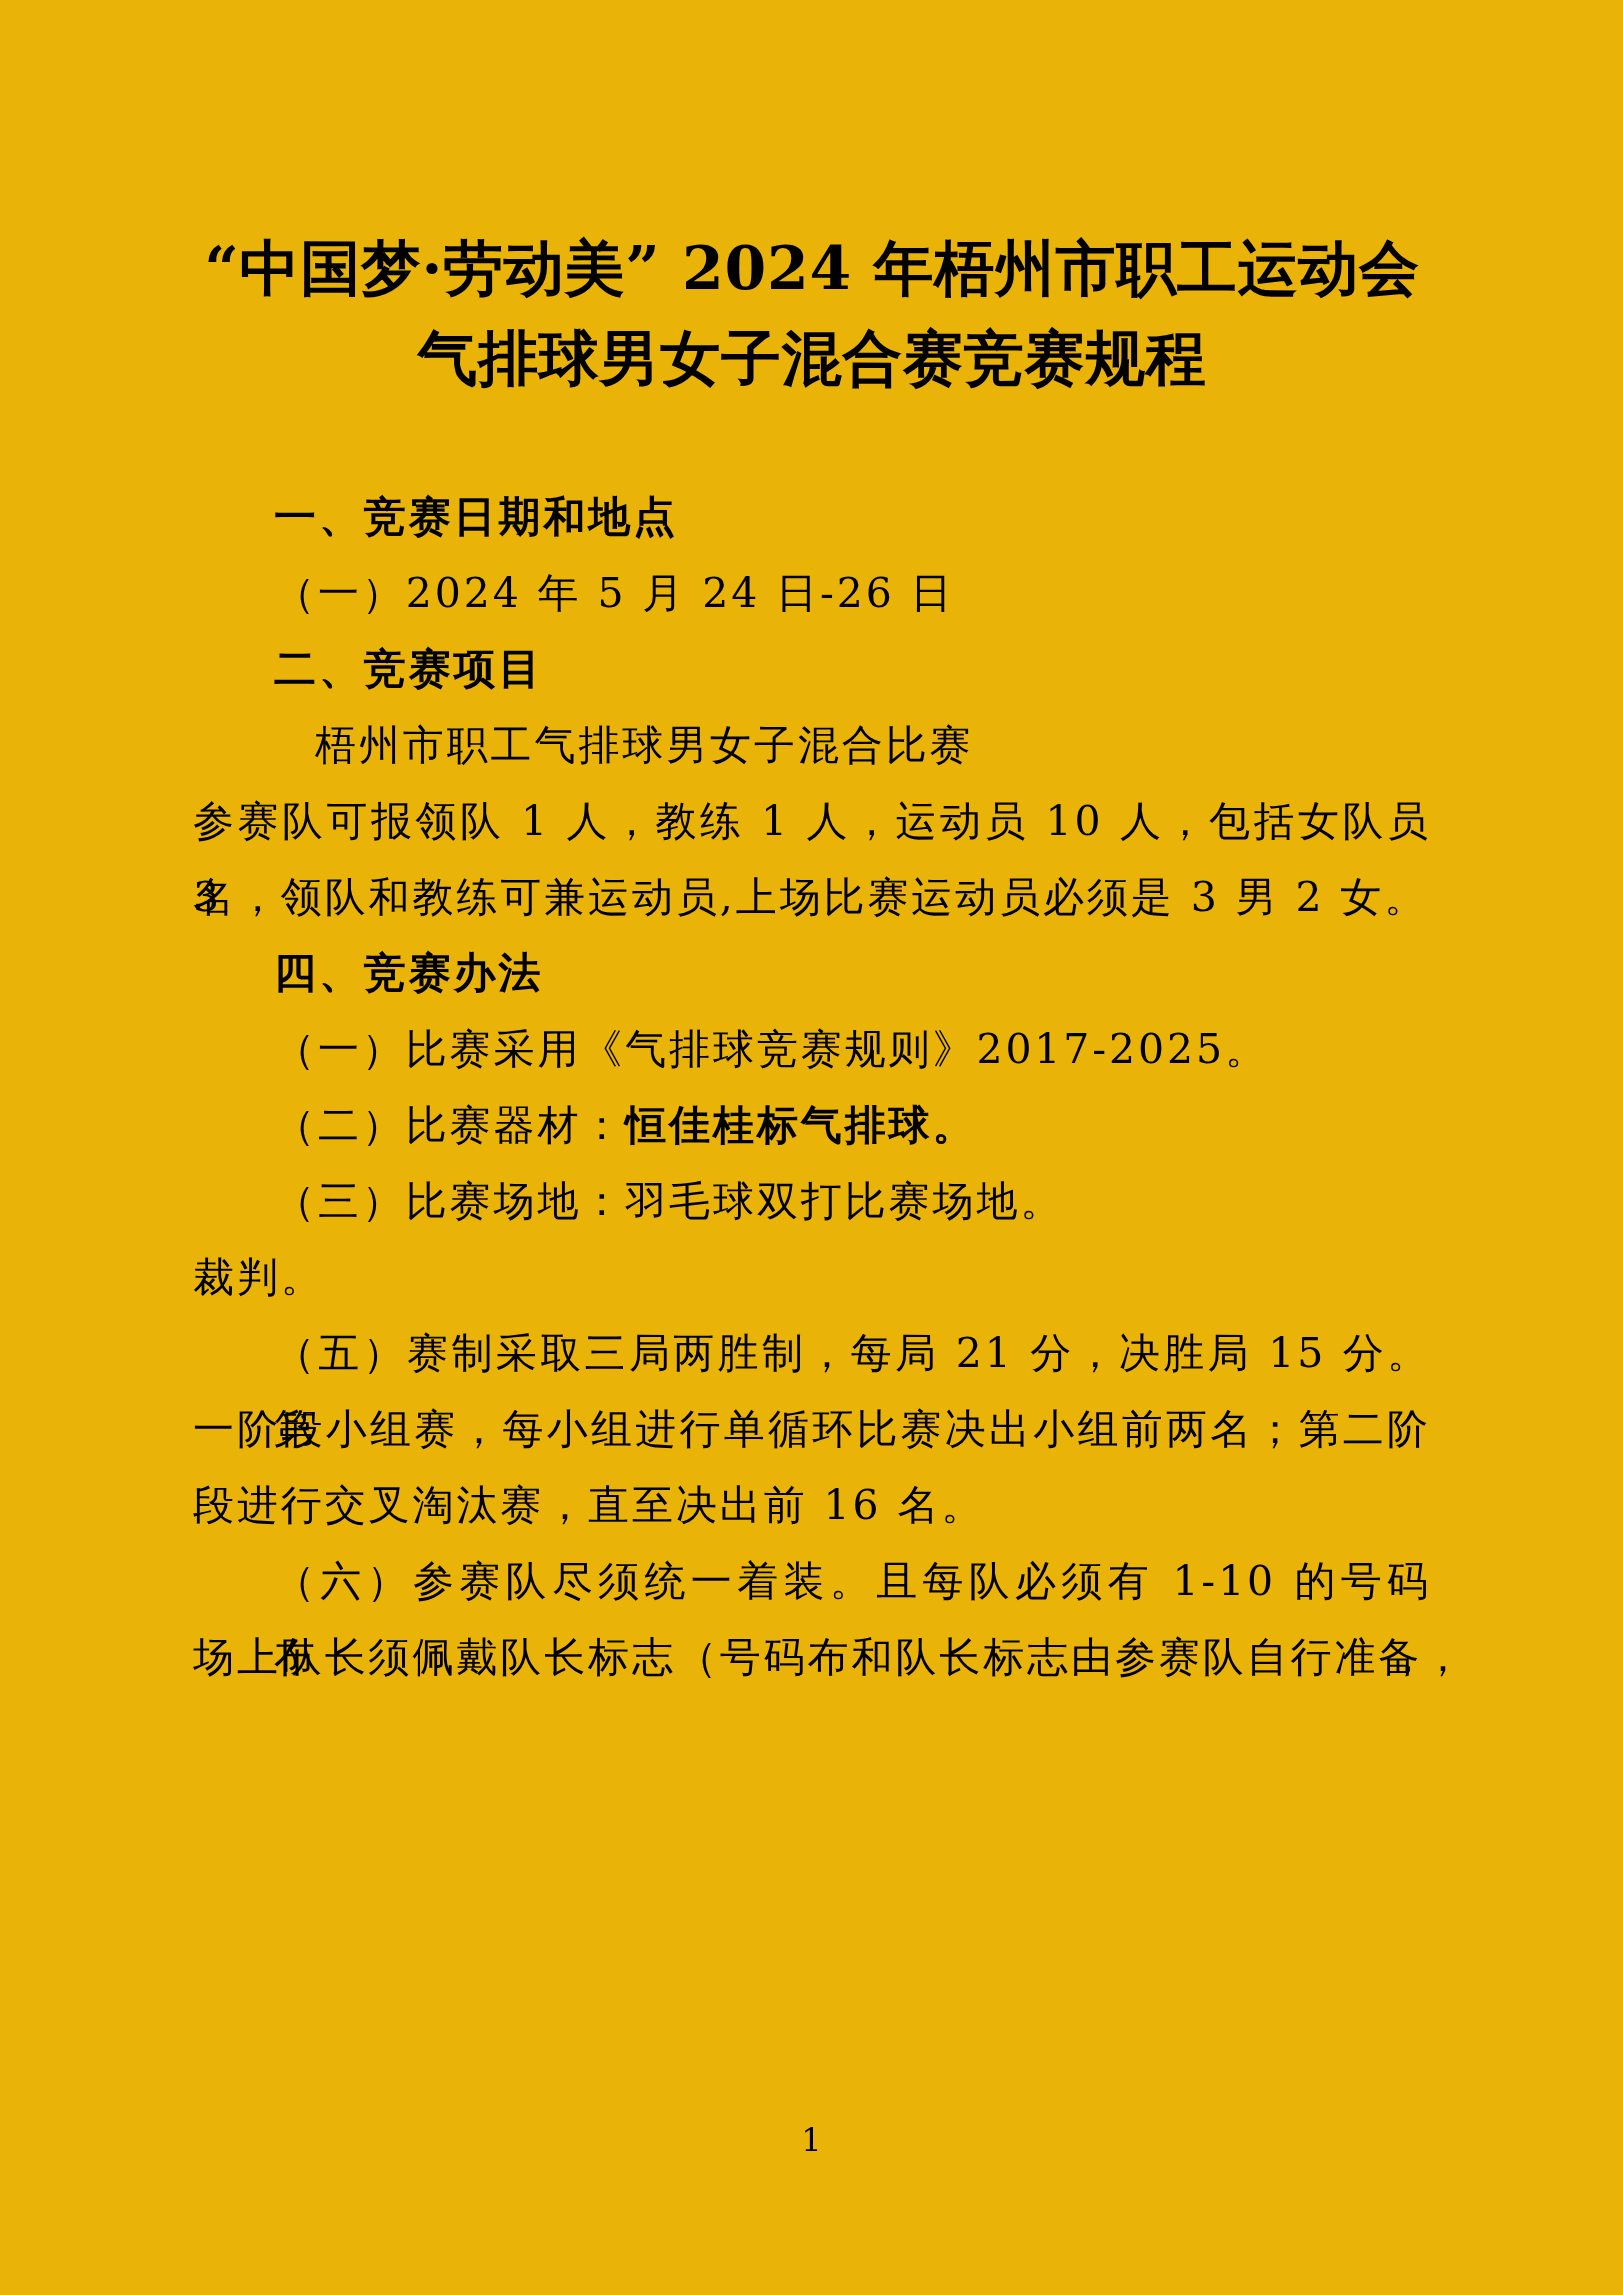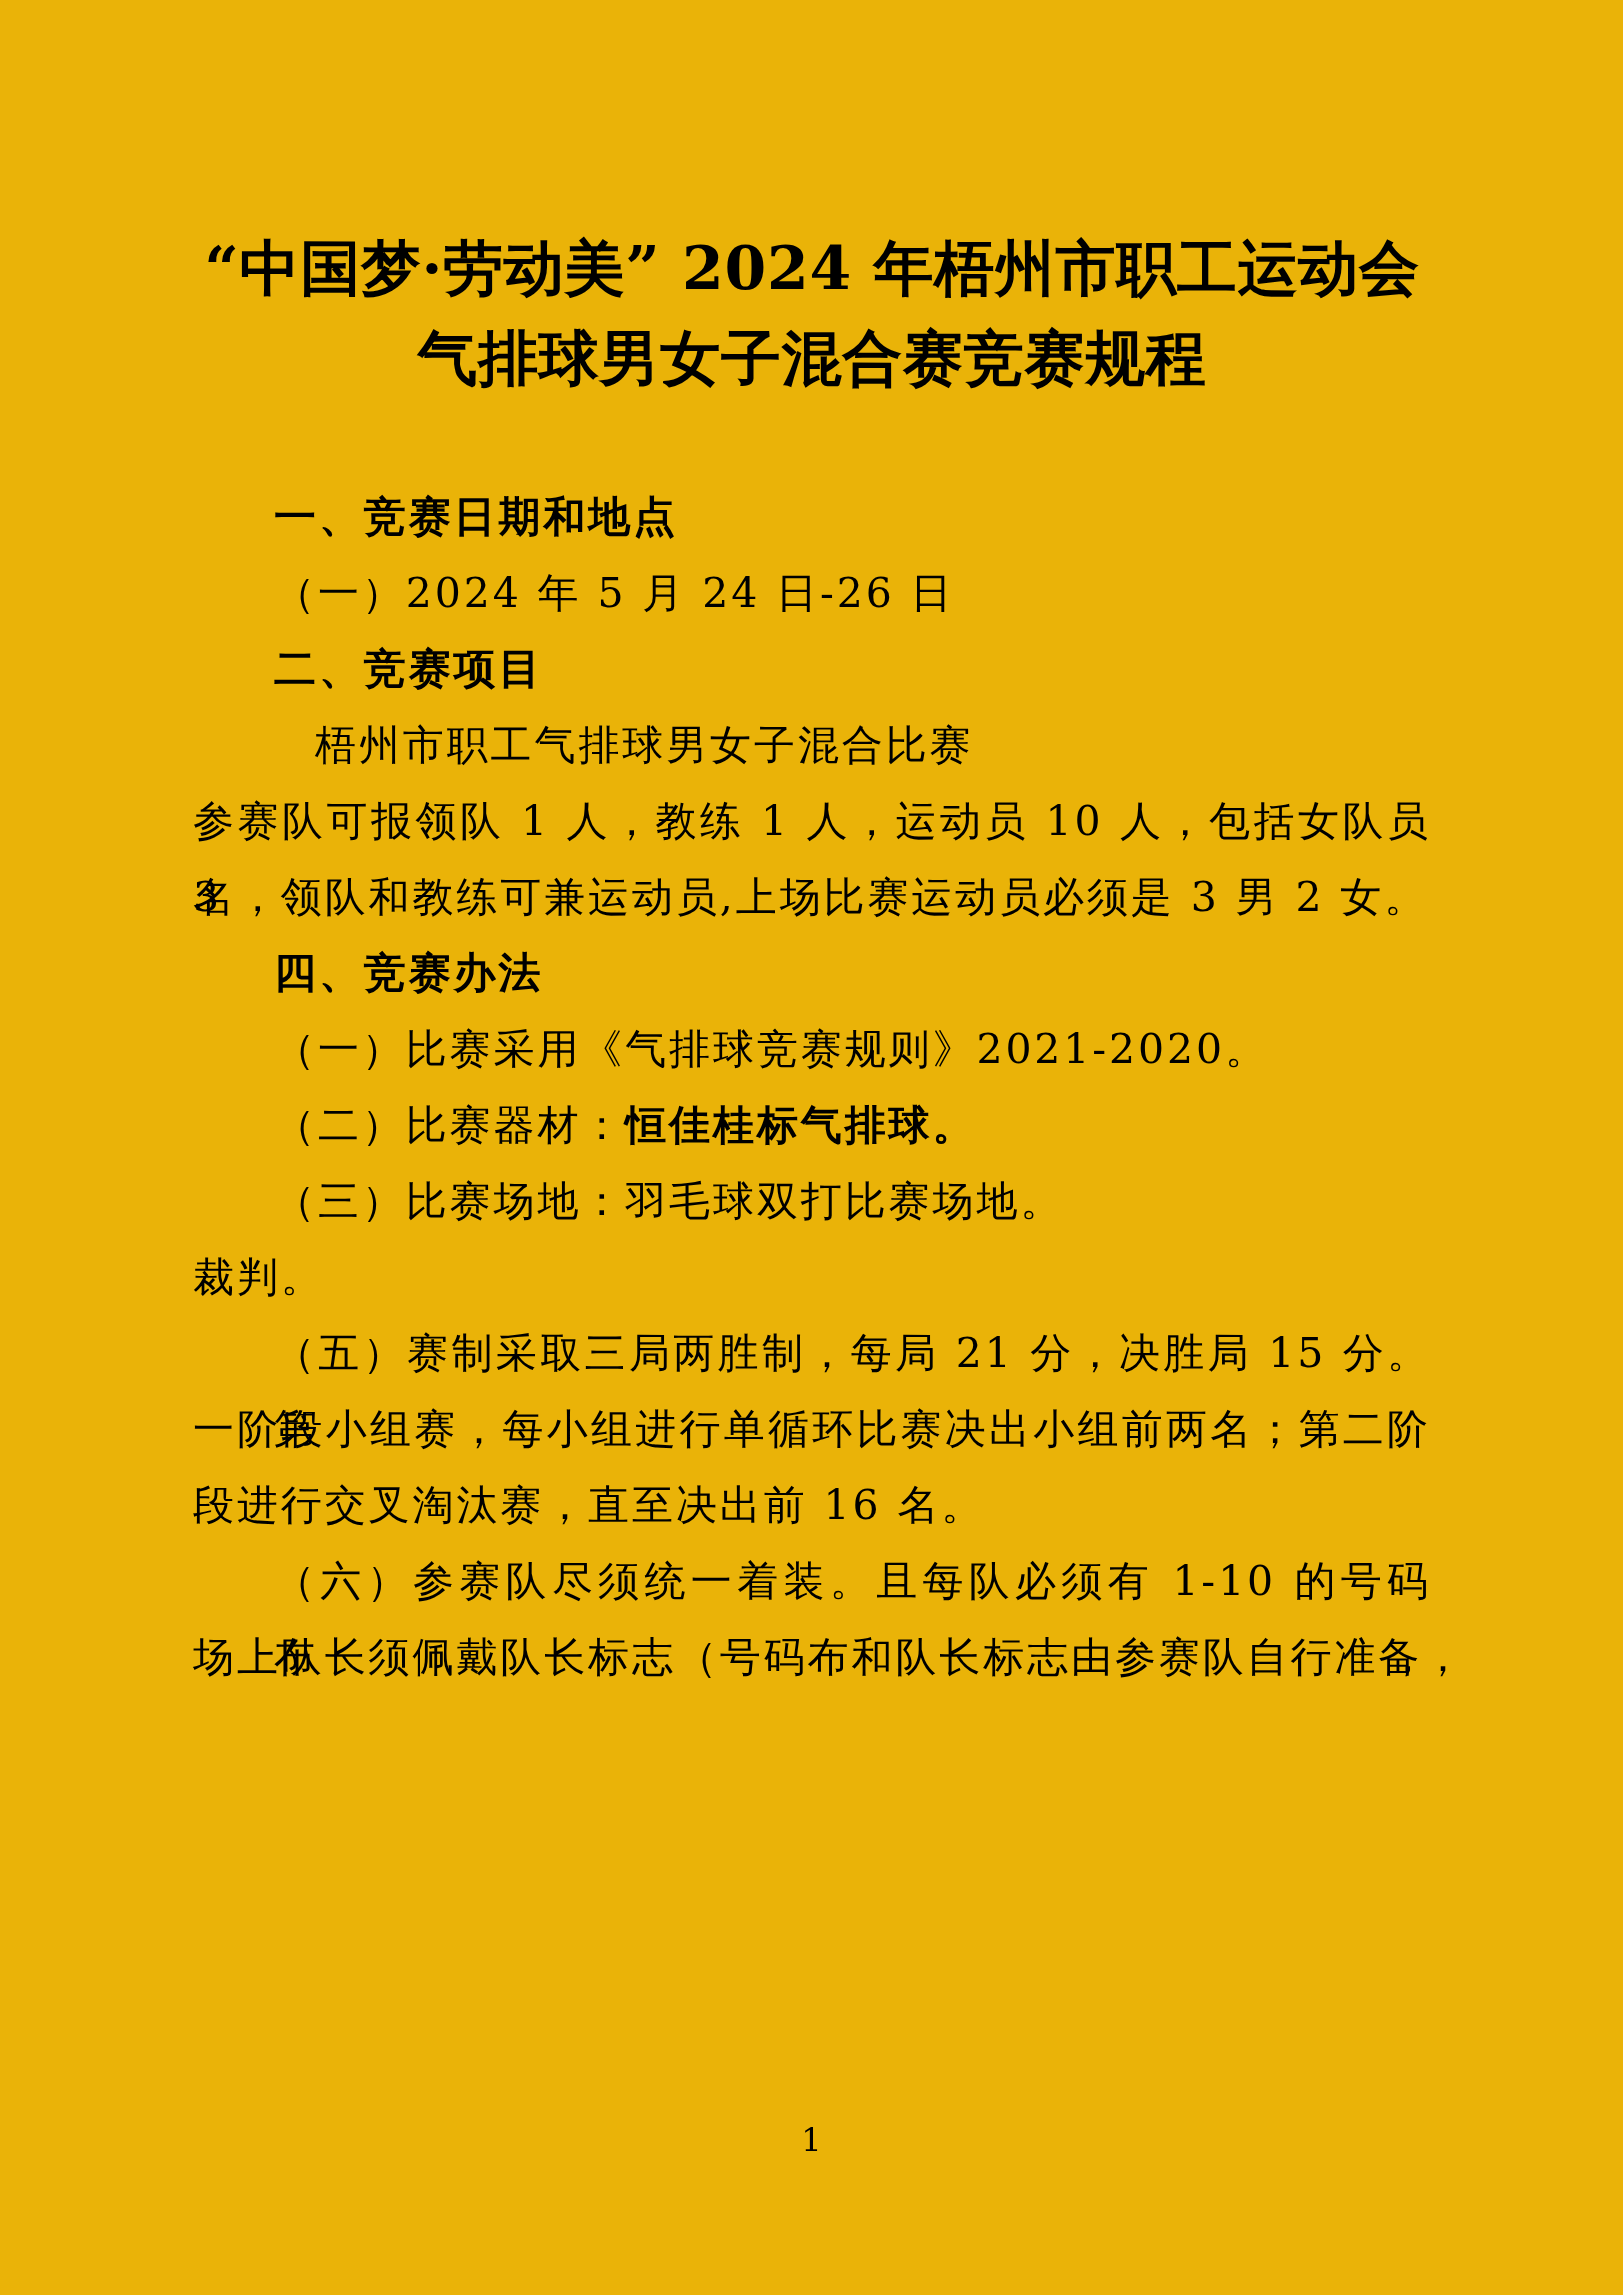--- a/index.html
+++ b/index.html
@@ -83,21 +83,21 @@
       <div class="line h ind2">一、竞赛日期和地点</div>
       <div class="line ind2">（一）2024 年 5 月 24 日-26 日</div>
 
       <div class="line h ind2">二、竞赛项目</div>
       <div class="line ind3">梧州市职工气排球男女子混合比赛</div>
 
       <div class="line just">参赛队可报领队 1 人，教练 1 人，运动员 10 人，包括女队员 3</div>
       <div class="line">名，领队和教练可兼运动员,上场比赛运动员必须是 3 男 2 女。</div>
 
       <div class="line h ind2">四、竞赛办法</div>
-      <div class="line ind2">（一）比赛采用《气排球竞赛规则》2021-2020。</div>
+      <div class="line ind2">（一）比赛采用《气排球竞赛规则》2017-2025。</div>
       <div class="line ind2"><span>（二）比赛器材：</span><span class="bold-run">恒佳桂标气排球。</span></div>
       <div class="line ind2">（三）比赛场地：羽毛球双打比赛场地。</div>
       <div class="line">裁判。</div>
       <div class="line just ind2">（五）赛制采取三局两胜制，每局 21 分，决胜局 15 分。第</div>
       <div class="line just">一阶段小组赛，每小组进行单循环比赛决出小组前两名；第二阶</div>
       <div class="line">段进行交叉淘汰赛，直至决出前 16 名。</div>
       <div class="line just ind2">（六）参赛队尽须统一着装。且每队必须有 1-10 的号码布，</div>
       <div class="line">场上队长须佩戴队长标志（号码布和队长标志由参赛队自行准备，</div>
     </div>
 

